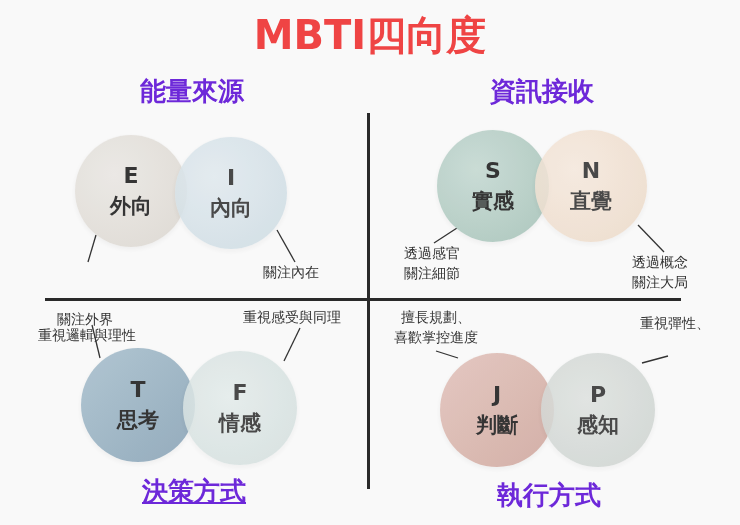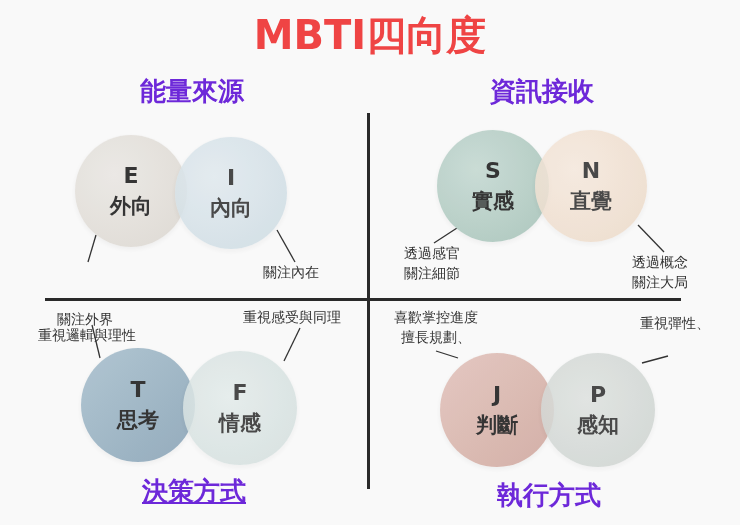--- a/index.html
+++ b/index.html
@@ -99,22 +99,22 @@
   <span class="cn">思考</span>
 </div>
 <div class="abs circle" style="left:183px; top:351px; width:114px; height:114px; background: radial-gradient(circle at 40% 40%, #e3ebea, #d1dddc); opacity:0.85;">
   <span class="letter">F</span>
   <span class="cn">情感</span>
 </div>
 
 <div class="abs section-title" style="left:94px; top:474px;text-decoration:underline;">決策方式</div>
 
 <div class="abs note center" style="left:386px; top:307px; width:100px;">
+  <div>擅長規劃、</div>
   <div>喜歡掌控進度</div>
-  <div>擅長規劃、</div>
 </div>
 <div class="abs note center" style="left:625px; top:313px; width:100px;">
   <div>重視彈性、</div>
 </div>
 
 <div class="abs circle" style="left:440px; top:353px; width:114px; height:114px; background: linear-gradient(135deg, #e3c6bf, #d2aca3); opacity:0.95;">
   <span class="letter">J</span>
   <span class="cn">判斷</span>
 </div>
 <div class="abs circle" style="left:541px; top:353px; width:114px; height:114px; background: radial-gradient(circle at 40% 40%, #dde1de, #cbd1ce); opacity:0.85;">

